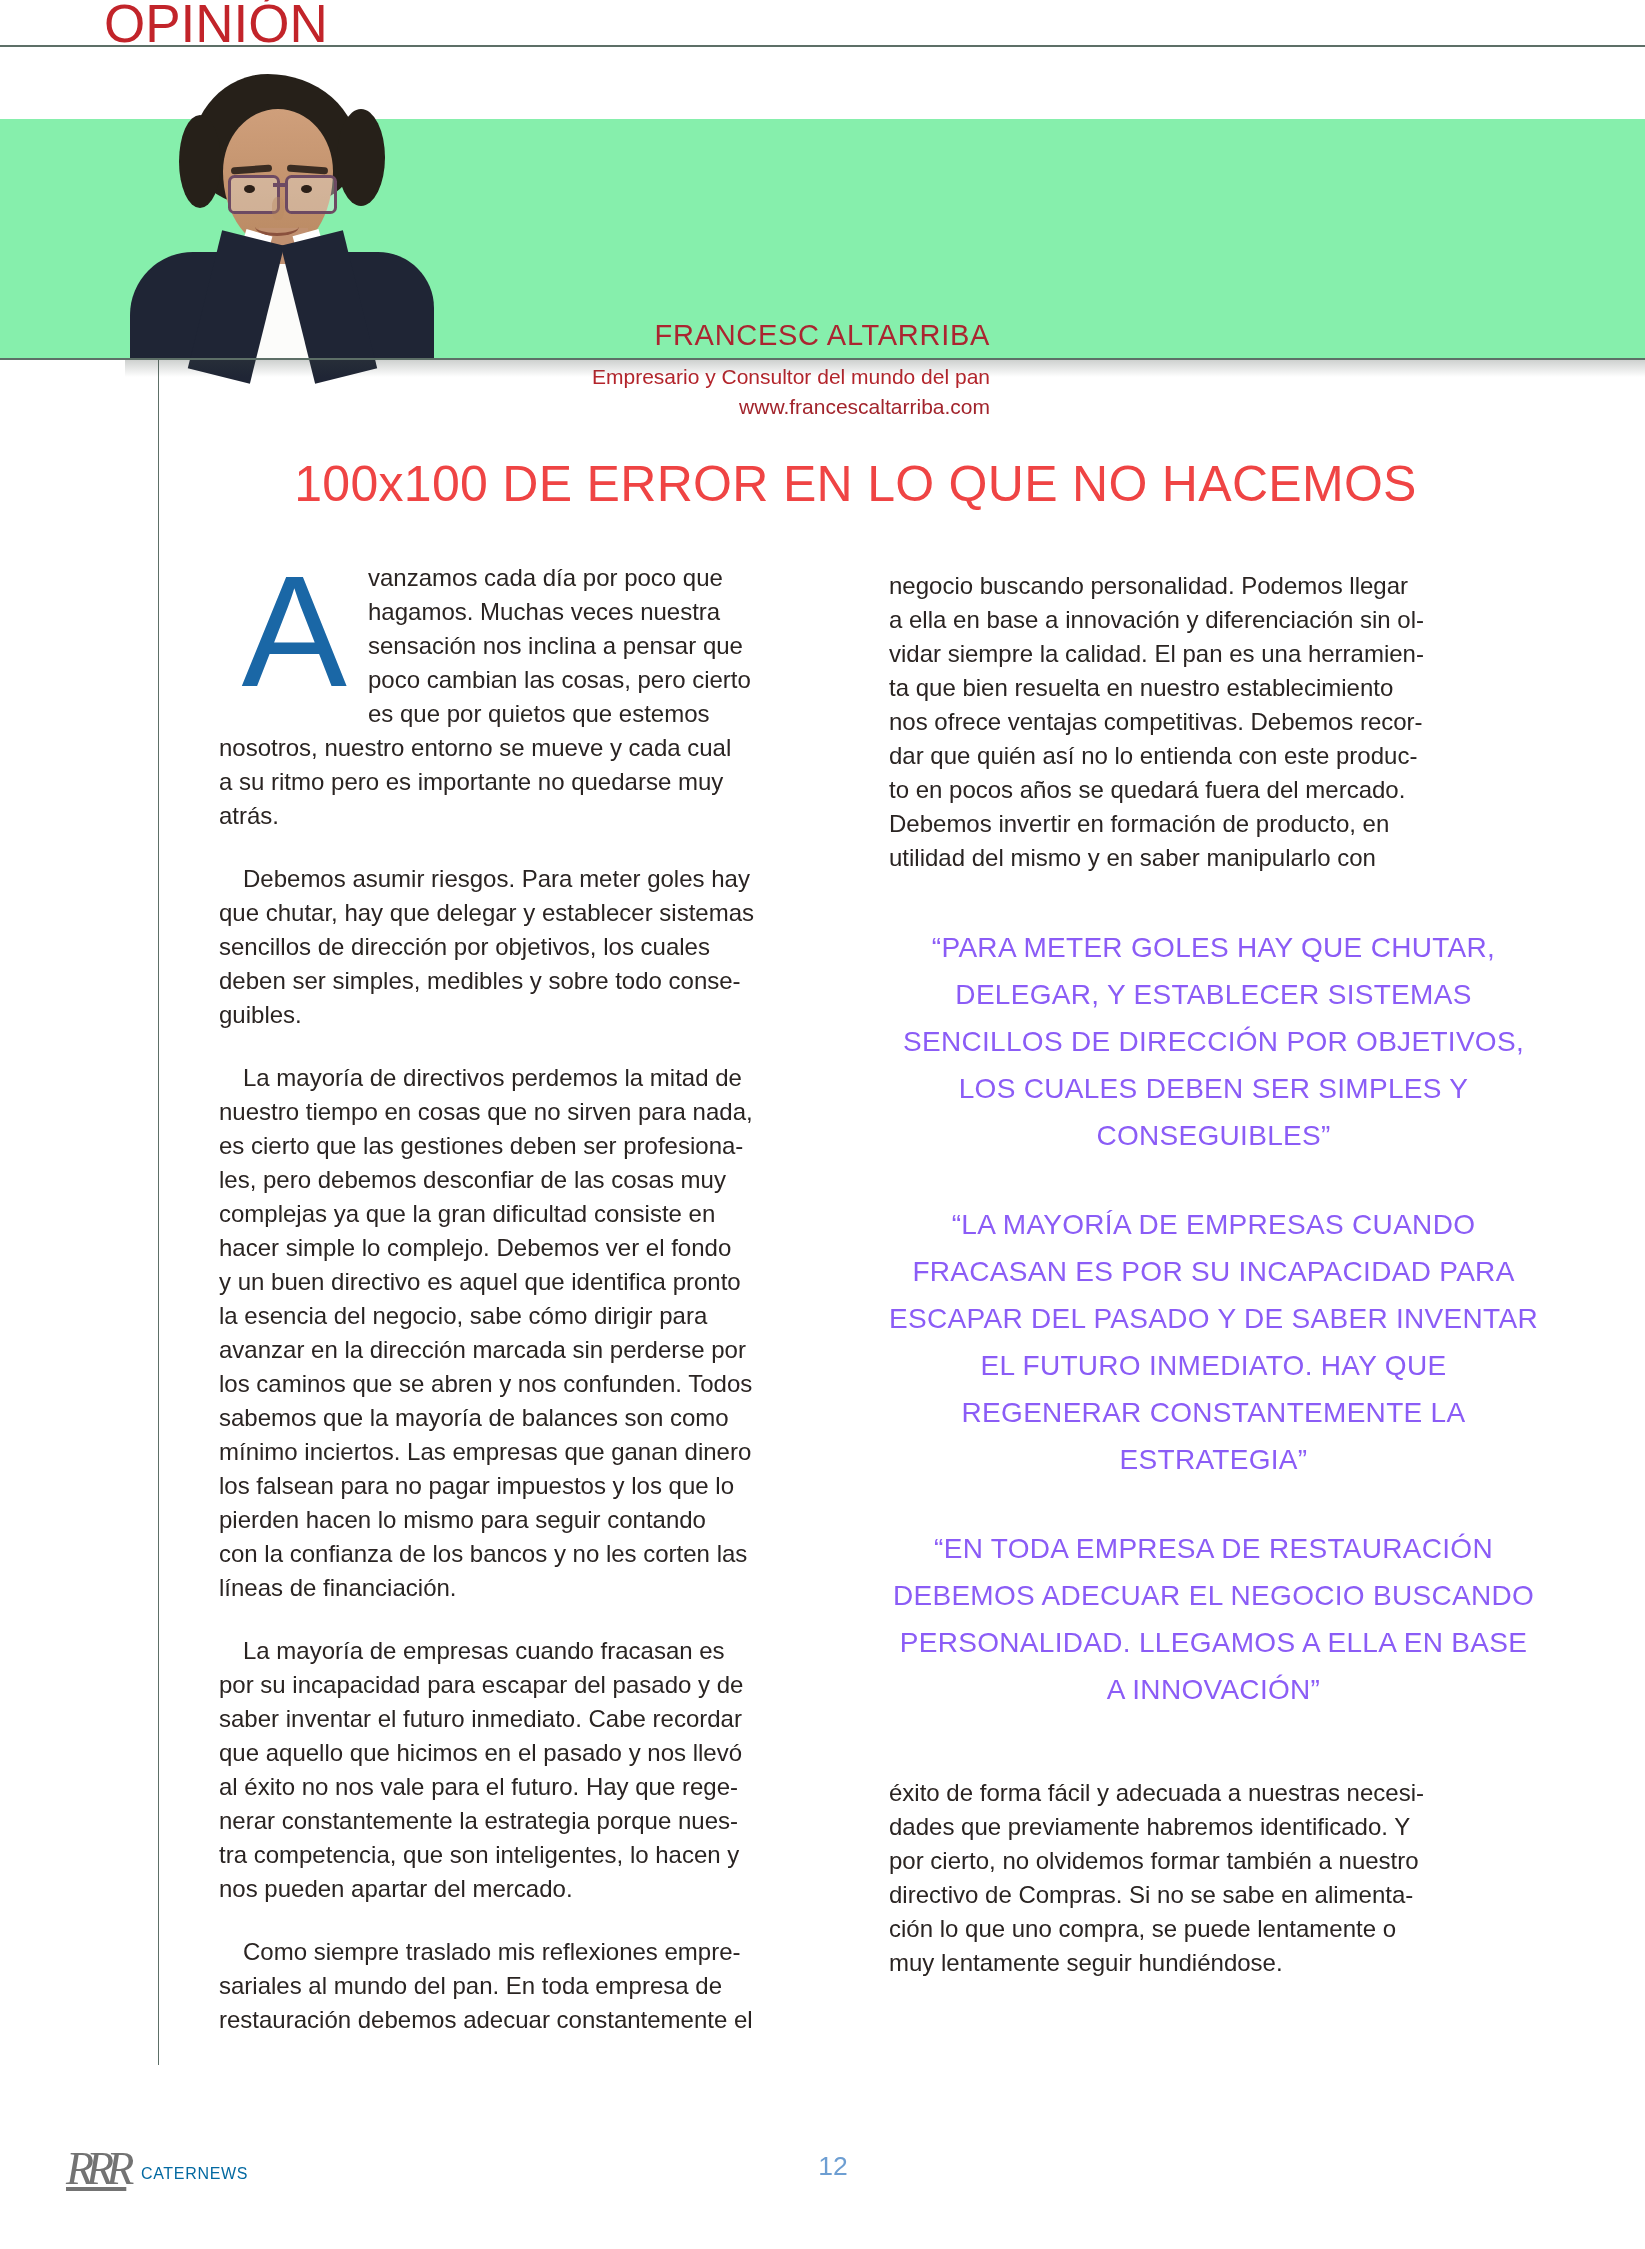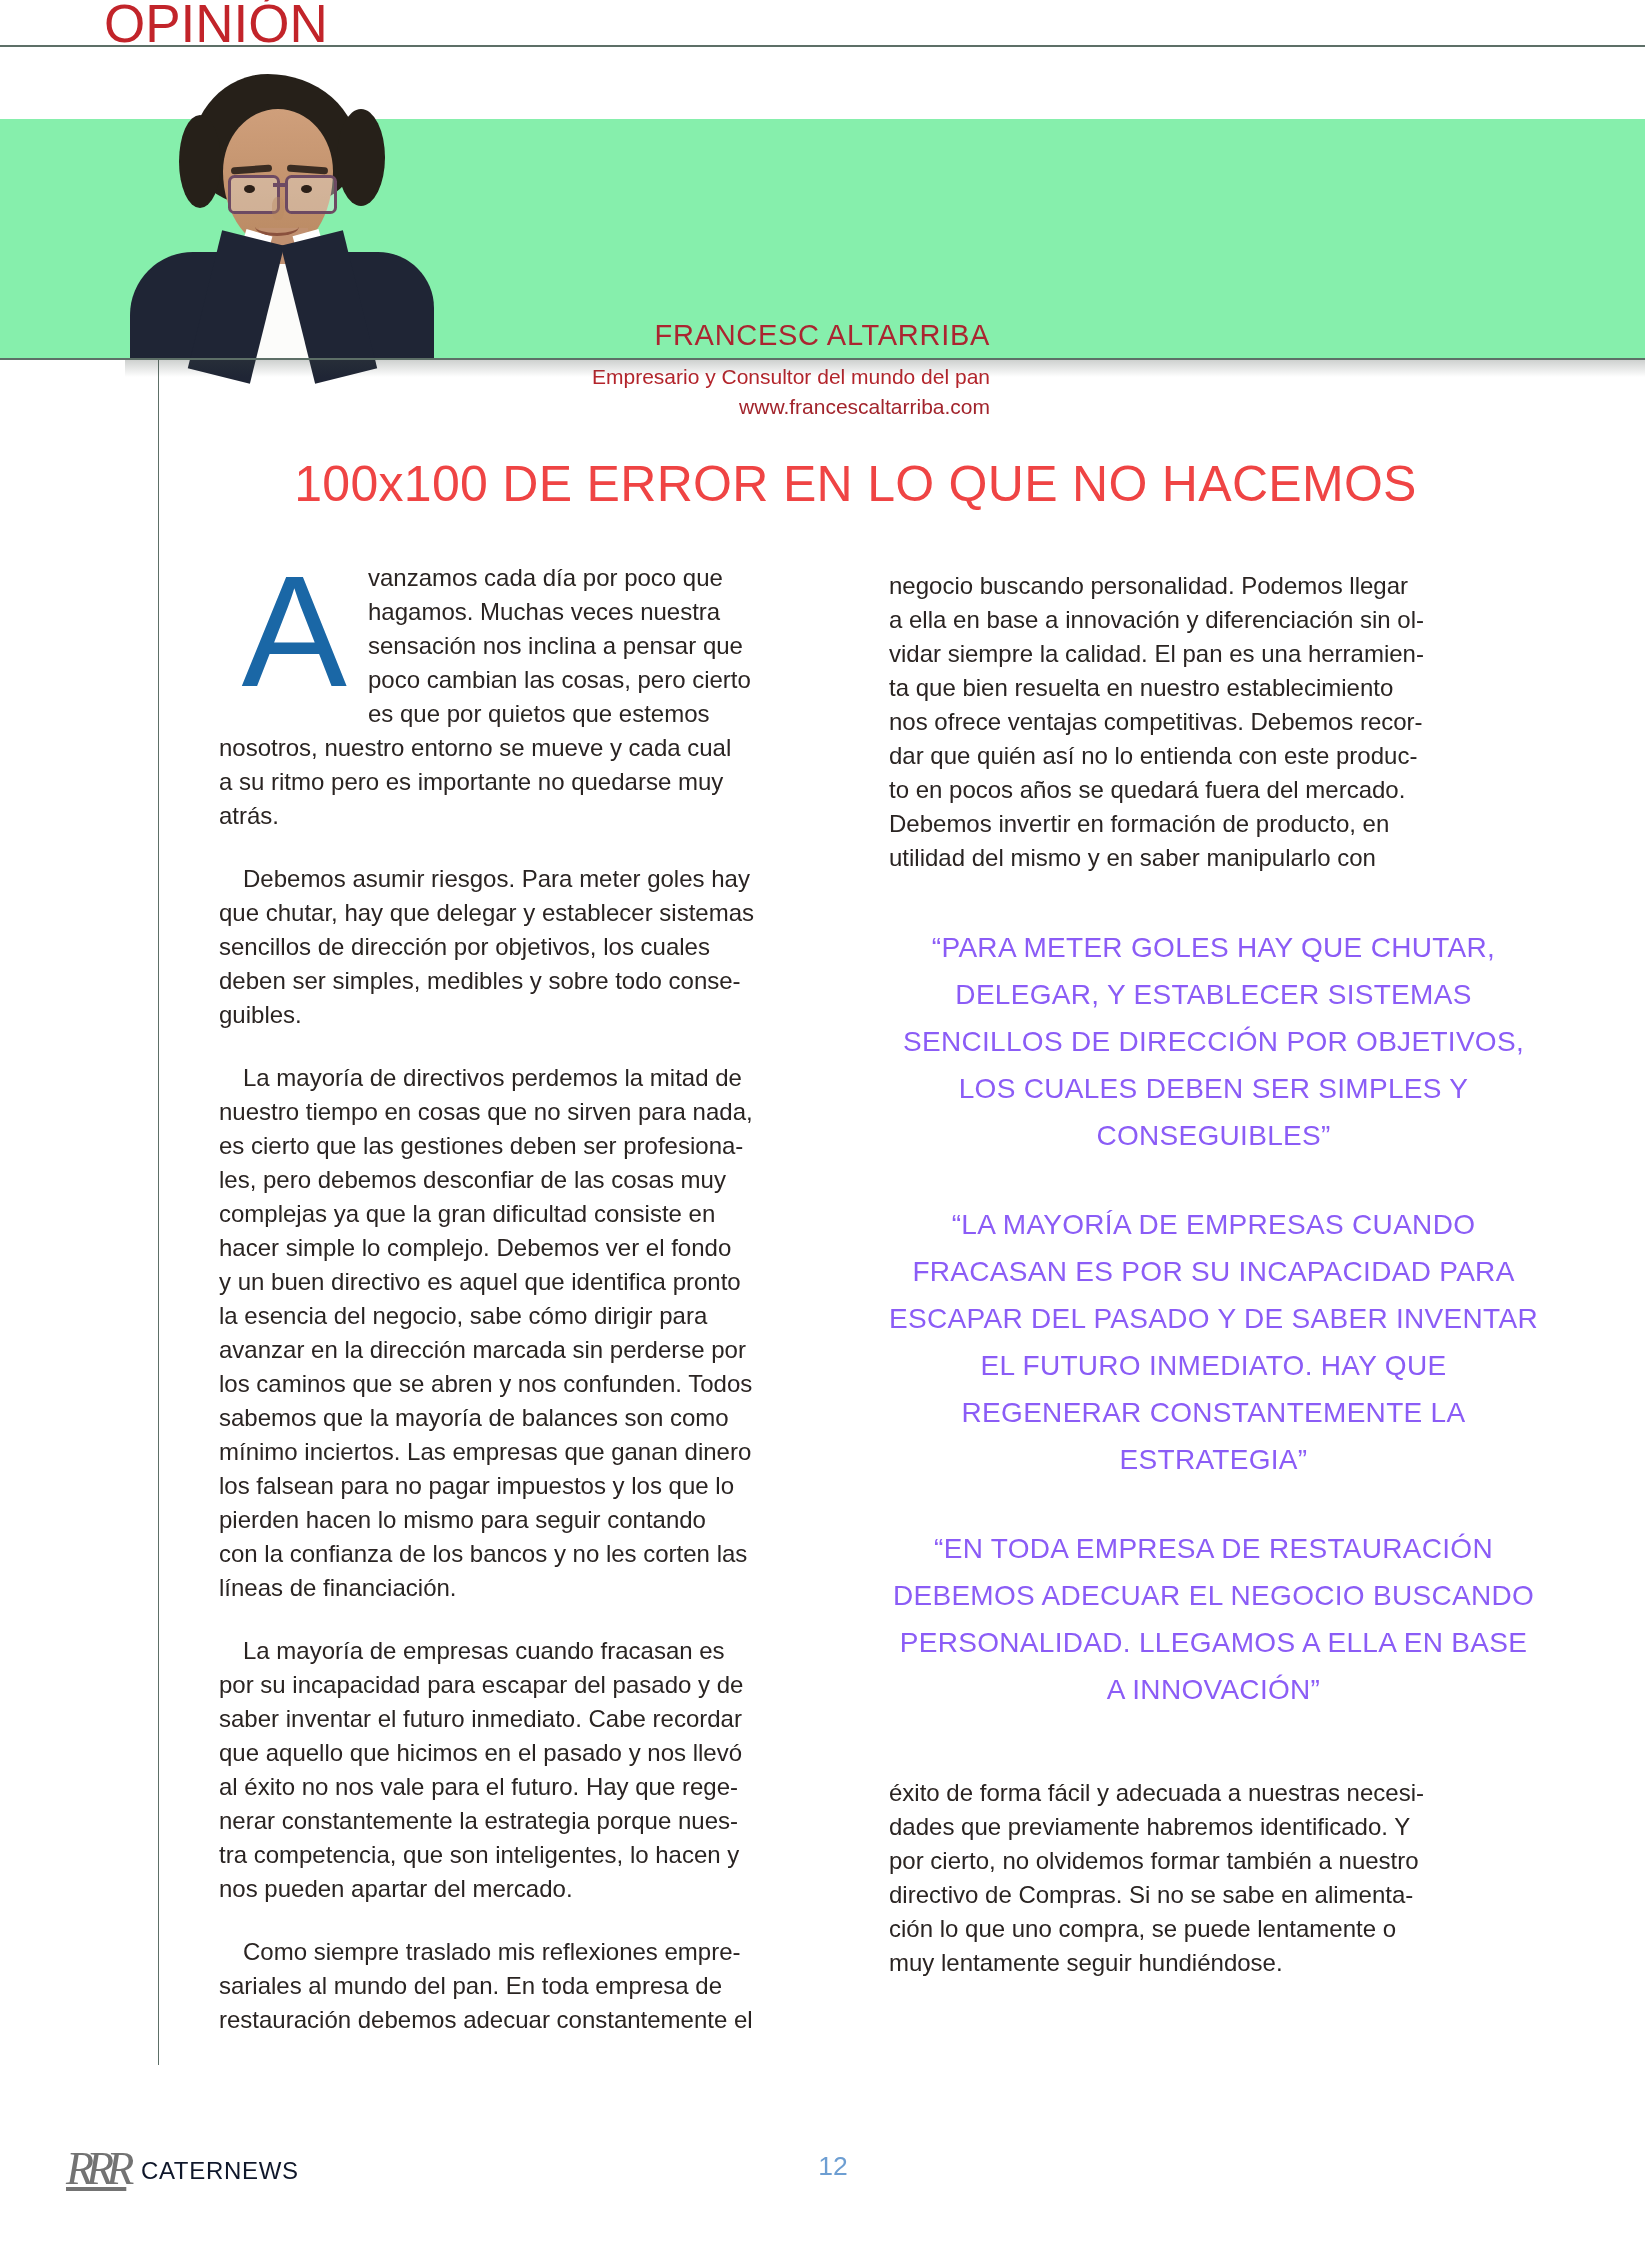--- a/index.html
+++ b/index.html
@@ -73,21 +73,21 @@
 
   .quote{margin:0 0 42px 0;text-align:center;font-size:28px;line-height:47px;color:#8b5cf6;
         letter-spacing:0.3px;}
   .quote-first{margin-top:49px;}
   .quote-last{margin-bottom:63px;}
 
   
   .footer-logo{position:absolute;left:66px;top:2146px;z-index:2;}
   .logo-rrr{font-family:"Liberation Serif",serif;font-style:italic;font-size:46px;line-height:46px;
         color:#737373;letter-spacing:-8px;padding-right:14.6px;text-decoration:underline;}
-  .logo-caternews{font-size:24px;color:#0f172a;letter-spacing:0.7px;vertical-align:5.3px;}
+  .logo-caternews{font-size:16px;color:#0369a1;letter-spacing:0.7px;vertical-align:5.3px;}
   .page-number{position:absolute;left:793px;top:2151px;width:80px;text-align:center;
         font-size:26.5px;color:#6d9ed2;}
 </style>
 </head>
 <body>
 
 <div class="page">
 
   <div class="section-label">OPINIÓN</div>
   <div class="top-rule"></div>

